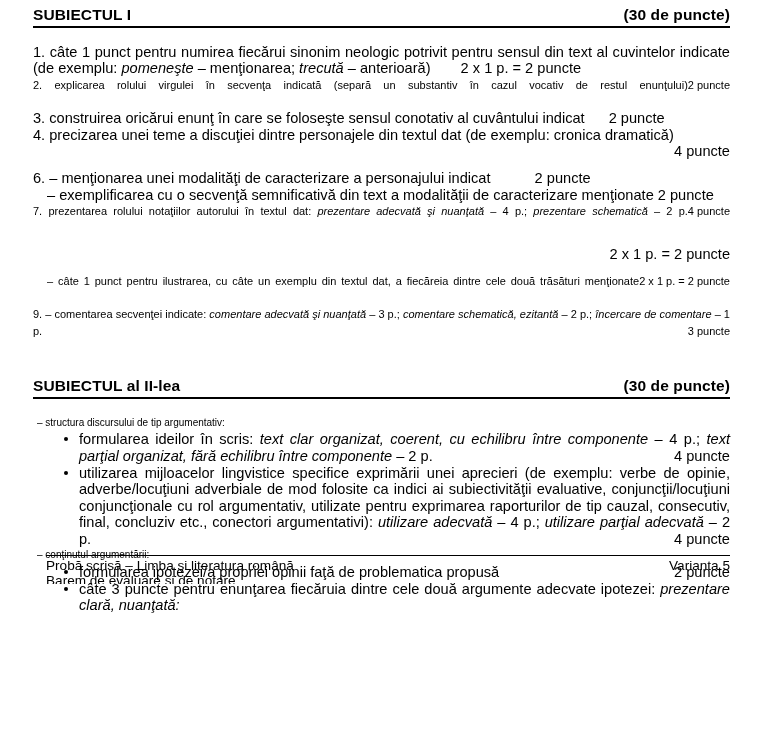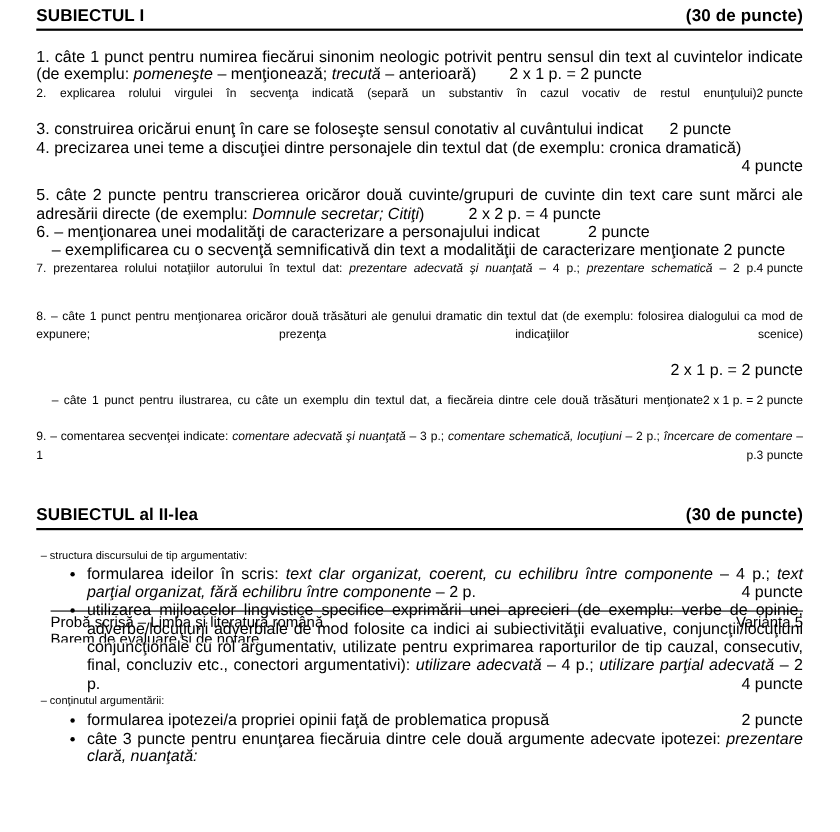--- a/index.html
+++ b/index.html
@@ -127,21 +127,21 @@
 <div class="page">
 
   <div class="section-head">
     <span class="title">SUBIECTUL I</span>
     <span class="pts">(30 de puncte)</span>
   </div>
 
   <div class="spacer-md"></div>
 
   <div class="p">
-    <span>1. câte 1 punct pentru numirea fiecărui sinonim neologic potrivit pentru sensul din text al cuvintelor indicate (de exemplu: </span><i>pomeneşte</i><span> – menţionează; </span><i>trecută</i><span> – anterioară)</span>
+    <span>1. câte 1 punct pentru numirea fiecărui sinonim neologic potrivit pentru sensul din text al cuvintelor indicate (de exemplu: </span><i>pomeneşte</i><span> – menţionarea; </span><i>trecută</i><span> – anterioară)</span>
     <span style="display:inline-block;width:26px"></span><span class="score">2 x 1 p. = 2 puncte</span>
   </div>
 
   <div class="just-block">
     <span>2. explicarea rolului virgulei în secvenţa indicată (separă un substantiv în cazul vocativ de restul enunţului)</span>
     <span style="float:right"><span class="score">2 puncte</span></span>
   </div>
 
   <div class="p nojust">
     <span>3. construirea oricărui enunţ în care se foloseşte sensul conotativ al cuvântului indicat</span>
@@ -150,58 +150,51 @@
 
   <div class="p nojust">
     <span>4. precizarea unei teme a discuţiei dintre personajele din textul dat (de exemplu: cronica dramatică)</span>
   </div>
   <div class="row-right">
     <span class="score">4 puncte</span>
   </div>
 
   <div class="spacer-sm"></div>
 
-  <div class="p">
-    <span>5. câte 2 puncte pentru transcrierea oricăror două cuvinte/grupuri de cuvinte din text care sunt mărci ale adresării directe (de exemplu: </span><i>Domnule secretar; Citiţi</i><span>)</span>
-    <span style="display:inline-block;width:36px"></span><span class="score">2 x 2 p. = 4 puncte</span>
-  </div>
 
   <div class="p nojust">
     <span>6. – menţionarea unei modalităţi de caracterizare a personajului indicat</span>
     <span style="display:inline-block;width:40px"></span><span class="score">2 puncte</span>
   </div>
 
   <div class="p nojust hang">
     <span>– exemplificarea cu o secvenţă semnificativă din text a modalităţii de caracterizare menţionate</span>
     <span class="score">2 puncte</span>
   </div>
 
   <div class="just-block">
     <span>7.  prezentarea rolului notaţiilor autorului în textul dat: </span><i>prezentare adecvată şi nuanţată</i><span> – 4 p.; </span><i>prezentare schematică</i><span> – 2 p.</span>
     <span style="float:right"><span class="score">4 puncte</span></span>
   </div>
 
   <div class="spacer-sm"></div>
 
-  <div class="just-block">
-    <span>8. – câte 1 punct pentru menţionarea oricăror două trăsături ale genului dramatic din textul dat (de exemplu: folosirea dialogului ca mod de expunere; prezenţa indicaţiilor scenice)</span>
-  </div>
   <div class="row-right">
     <span class="score">2 x 1 p. = 2 puncte</span>
   </div>
 
   <div class="spacer-sm"></div>
 
   <div class="just-block hang">
     <span>– câte 1 punct pentru ilustrarea, cu câte un exemplu din textul dat, a fiecăreia dintre cele două trăsături menţionate</span>
     <span style="float:right"><span class="score">2 x 1 p. = 2 puncte</span></span>
   </div>
 
   <div class="just-block">
-    <span>9. – comentarea secvenţei indicate: </span><i>comentare adecvată şi nuanţată</i><span> – 3 p.; </span><i>comentare schematică, locuţiuni</i><span> – 2 p.; </span><i>încercare de comentare</i><span> – 1 p.</span>
+    <span>9. – comentarea secvenţei indicate: </span><i>comentare adecvată şi nuanţată</i><span> – 3 p.; </span><i>comentare schematică, ezitantă</i><span> – 2 p.; </span><i>încercare de comentare</i><span> – 1 p.</span>
     <span style="float:right"><span class="score">3 puncte</span></span>
   </div>
 
 
   <div class="spacer-lg"></div>
 
   <div class="section-head">
     <span class="title">SUBIECTUL al II-lea</span>
     <span class="pts">(30 de puncte)</span>
   </div>

